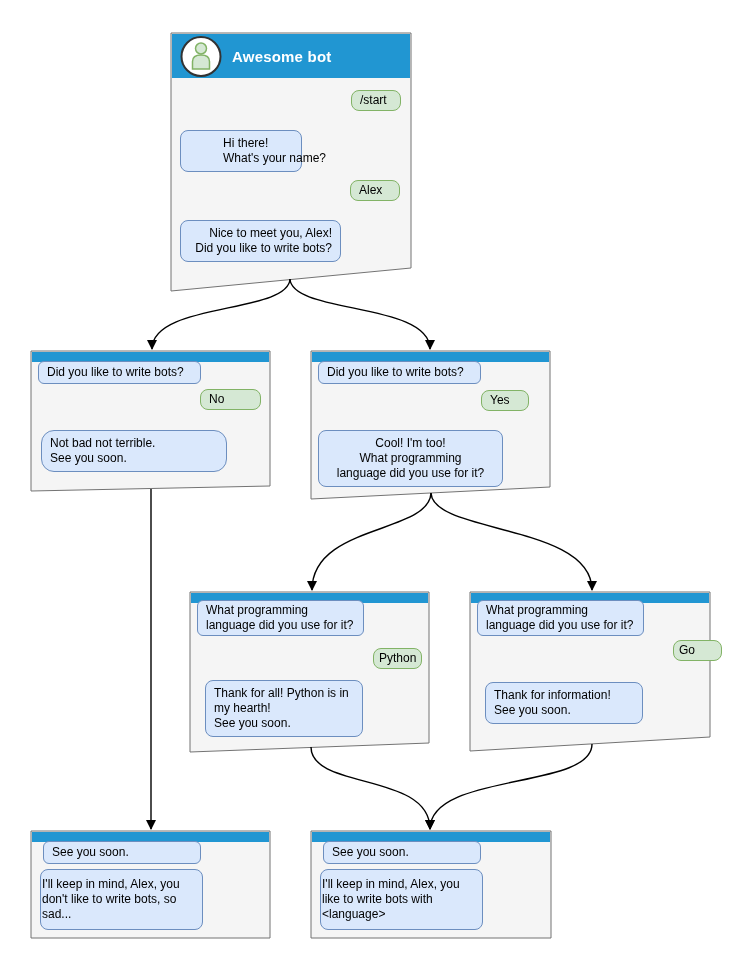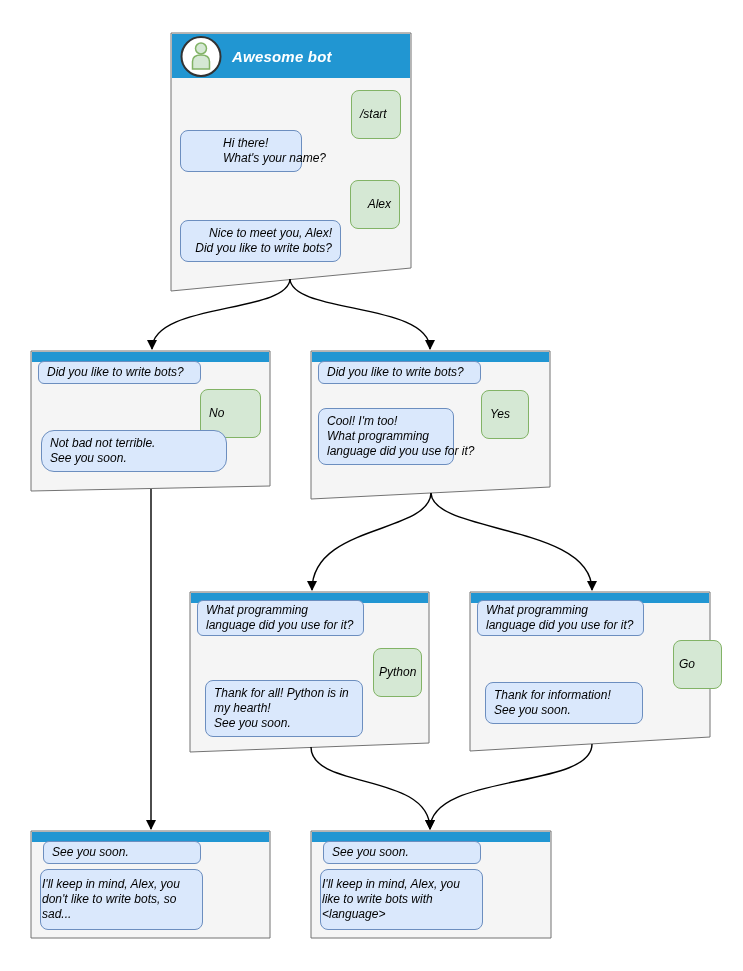--- a/index.html
+++ b/index.html
@@ -2,21 +2,20 @@
 <html style="--header-blue: #2196d2; --window-fill: #f5f5f5; --window-border: #737373; --bot-bubble-fill: #dae8fc; --bot-bubble-border: #6c8ebf; --user-bubble-fill: #d5e8d4; --user-bubble-border: #82b366; --title-color: #ffffff; --arrow-color: #000000;"><head>
 <meta charset="utf-8">
 <style>
   html,body{margin:0;padding:0;background:#ffffff;}
   .canvas{
     position:relative;
     width:743px;height:971px;
     background:#ffffff;
     font-family:"Liberation Sans", sans-serif;
     overflow:hidden;
-    font-style:italic;
   }
   .layer{position:absolute;left:0;top:0;}
   .win-shape{fill:var(--window-fill,#f5f5f5);stroke:var(--window-border,#737373);stroke-width:1;}
   .connector{fill:none;stroke:var(--arrow-color,#000000);stroke-width:1.4;}
   #arrowhead path{fill:var(--arrow-color,#000000);}
   .header{
     position:absolute;
     background:var(--header-blue,#2196d2);
   }
   .title{
@@ -37,21 +36,21 @@
     border-radius:8px;
     padding:5px 8px;
   }
   .bot{
     background:var(--bot-bubble-fill,#dae8fc);
     border-color:var(--bot-bubble-border,#6c8ebf);
   }
   .user{
     background:var(--user-bubble-fill,#d5e8d4);
     border-color:var(--user-bubble-border,#82b366);
-    padding:16px 8px;
+    padding:2px 8px;
   }
   .slim{padding:3px 8px;border-radius:6px;}
   .slim2{padding:2px 8px;border-radius:6px;}
   .tall{padding:7px 1px;}
 </style>
 </head>
 <body>
 
 <div class="canvas">
 
@@ -83,34 +82,34 @@
   <svg class="avatar" style="left:179px;top:35px;" width="44" height="44" viewBox="0 0 44 44">
     <circle cx="22" cy="21.5" r="19.5" fill="#ffffff" stroke="#333333" stroke-width="2"></circle>
     <path d="M13.5,34 L13.5,26.5 Q13.5,20 22,20 Q30.5,20 30.5,26.5 L30.5,34 Z" fill="#d5e8d4" stroke="#82b366" stroke-width="1.5"></path>
     <circle cx="22" cy="13.5" r="5.5" fill="#d5e8d4" stroke="#82b366" stroke-width="1.5"></circle>
   </svg>
   <div class="title" style="left:232px;top:34px;height:44px;width:130px;">Awesome bot</div>
 
   <div class="bubble user" style="left:351px;top:90px;width:50px;">/start</div>
   <div class="bubble bot" style="left:180px;top:130px;width:122px;padding-left:42px;">Hi there!
 What's your name?</div>
-  <div class="bubble user" style="left:350px;top:180px;width:50px;text-align:right;">Alex</div>
+  <div class="bubble user" style="left:350px;top:180px;width:50px;">Alex</div>
   <div class="bubble bot" style="left:180px;top:220px;width:161px;text-align:right;">Nice to meet you, Alex!
 Did you like to write bots?</div>
 
   <div class="header" style="left:32px;top:352px;width:237px;height:10px;"></div>
   <div class="bubble bot slim" style="left:38px;top:361px;width:163px;">Did you like to write bots?</div>
   <div class="bubble user" style="left:200px;top:389px;width:61px;">No</div>
   <div class="bubble bot" style="left:41px;top:430px;width:186px;border-radius:13px;">Not bad not terrible.
 See you soon.</div>
 
   <div class="header" style="left:312px;top:352px;width:237px;height:10px;"></div>
   <div class="bubble bot slim" style="left:318px;top:361px;width:163px;">Did you like to write bots?</div>
   <div class="bubble user" style="left:481px;top:390px;width:48px;">Yes</div>
-  <div class="bubble bot" style="left:318px;top:408px;width:136px;">Cool! I'm too!
+  <div class="bubble bot" style="left:318px;top:430px;width:185px;text-align:center;">Cool! I'm too!
 What programming
 language did you use for it?</div>
 
   <div class="header" style="left:191px;top:593px;width:237px;height:10px;"></div>
   <div class="bubble bot slim2" style="left:197px;top:600px;width:167px;">What programming
 language did you use for it?</div>
   <div class="bubble user" style="left:373px;top:640px;width:49px;padding-left:5px;padding-right:5px;margin-top:8px;">Python</div>
   <div class="bubble bot" style="left:205px;top:680px;width:158px;">Thank for all! Python is in
 my hearth!
 See you soon.</div>

